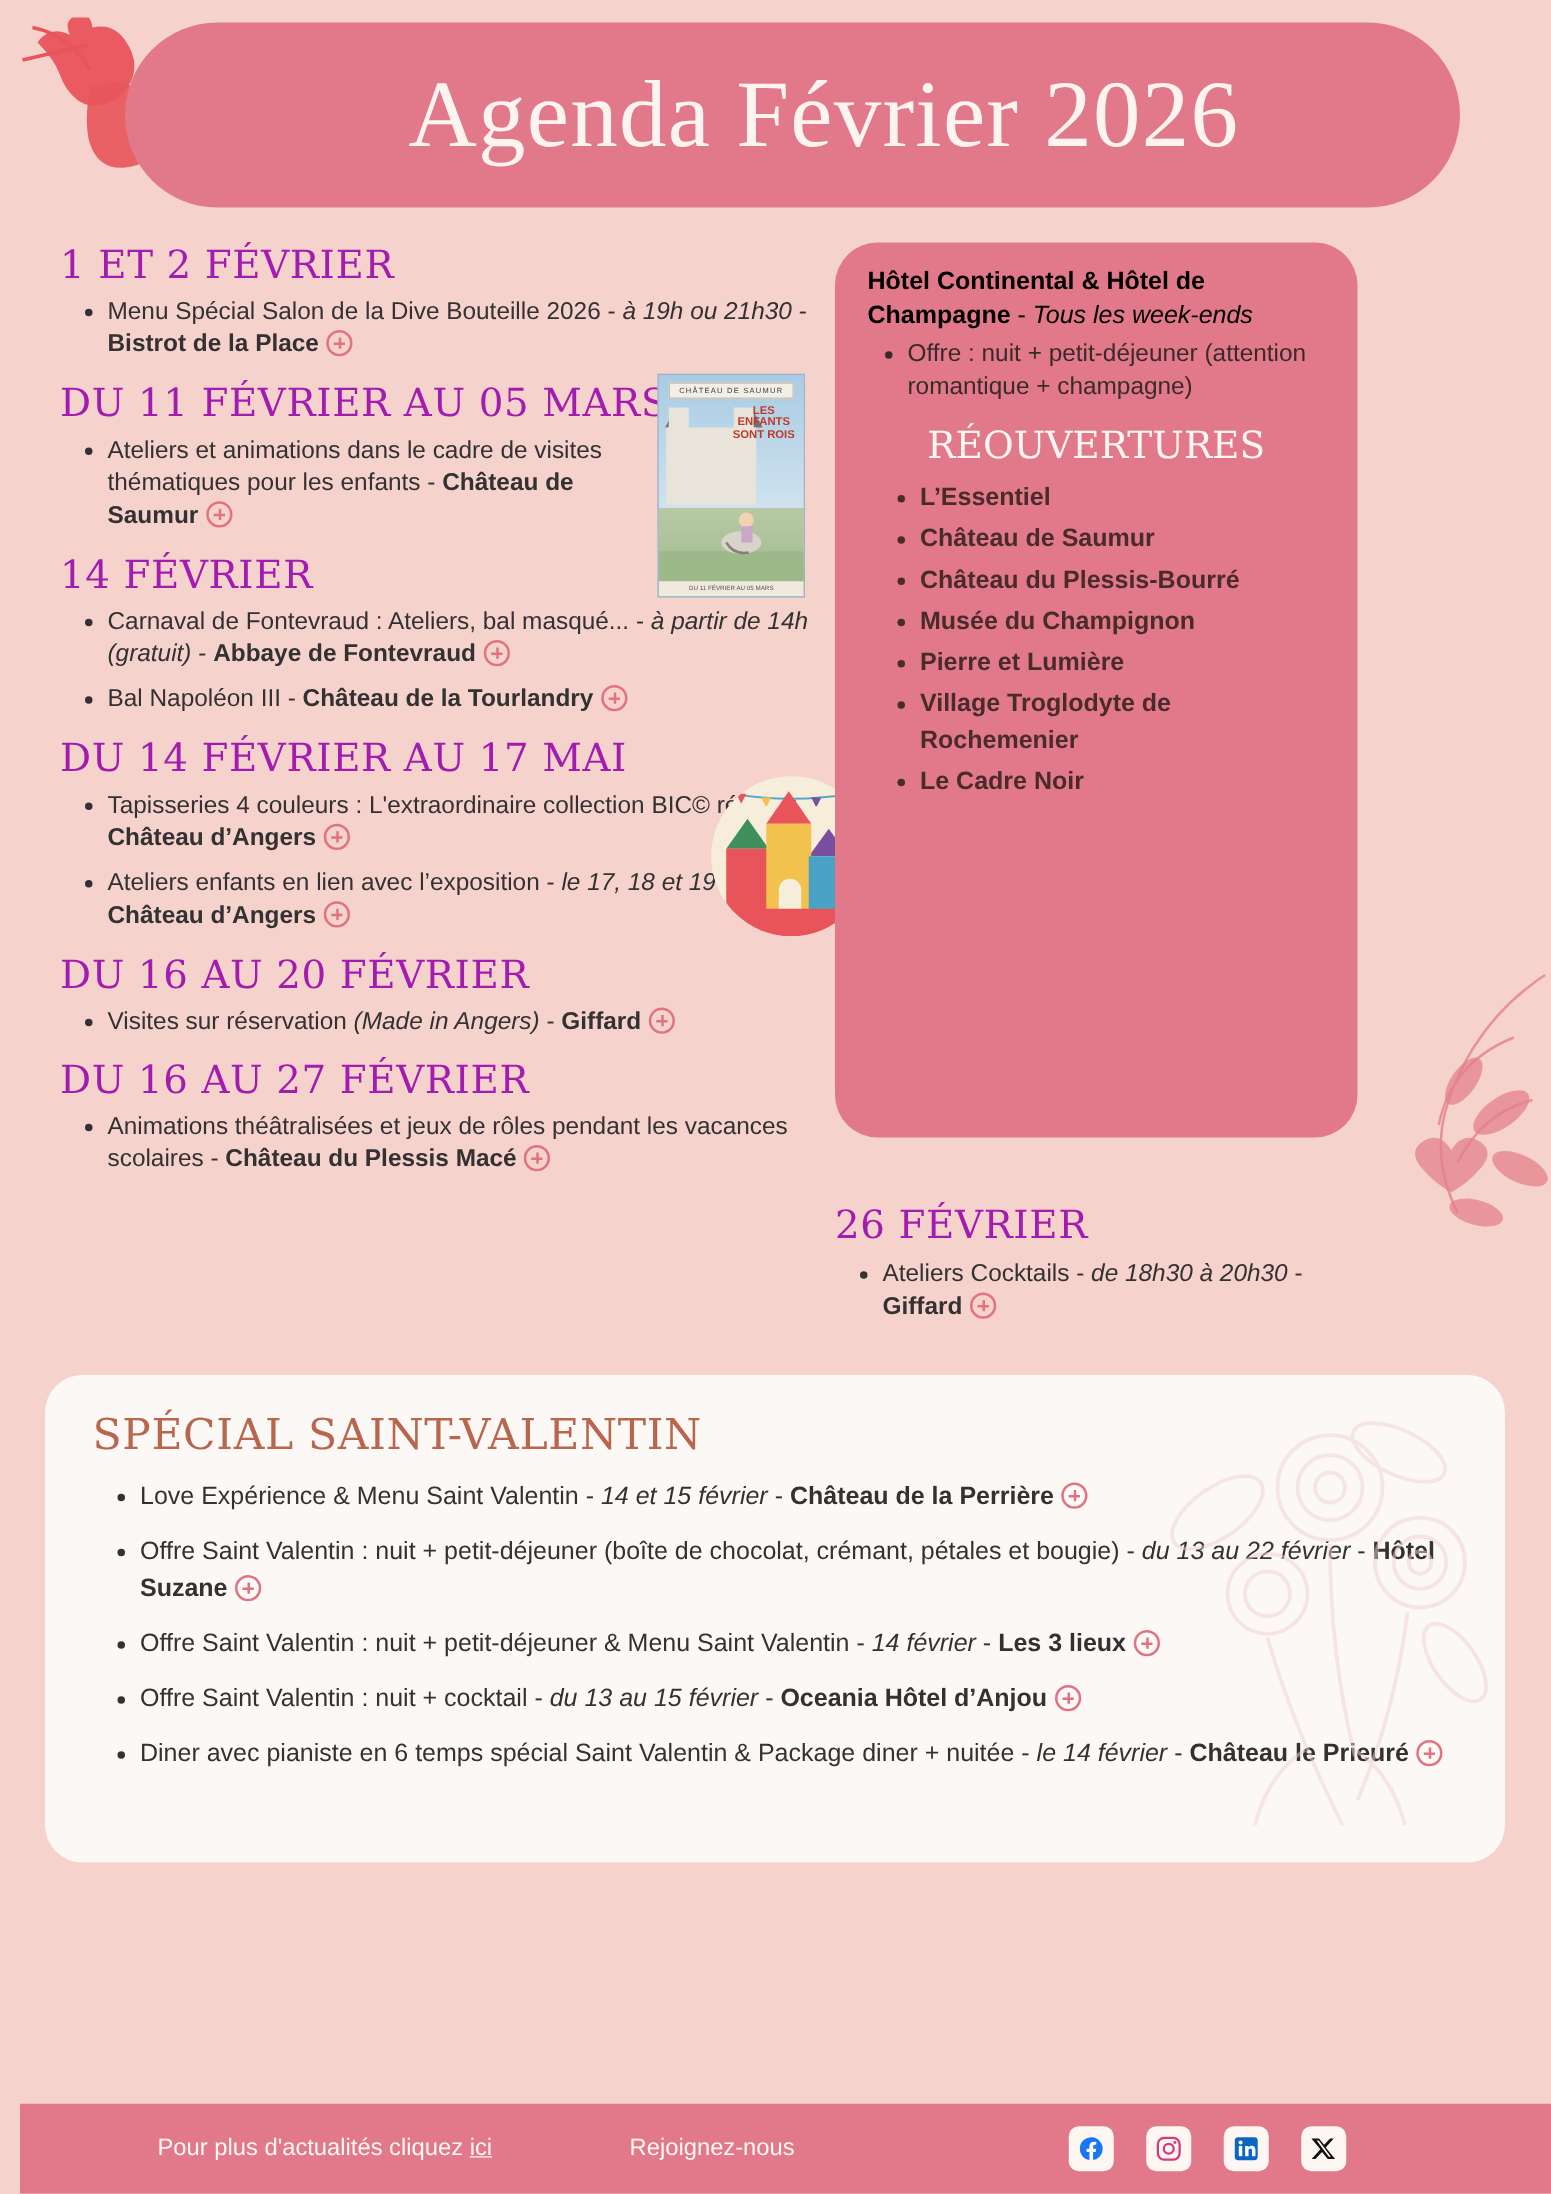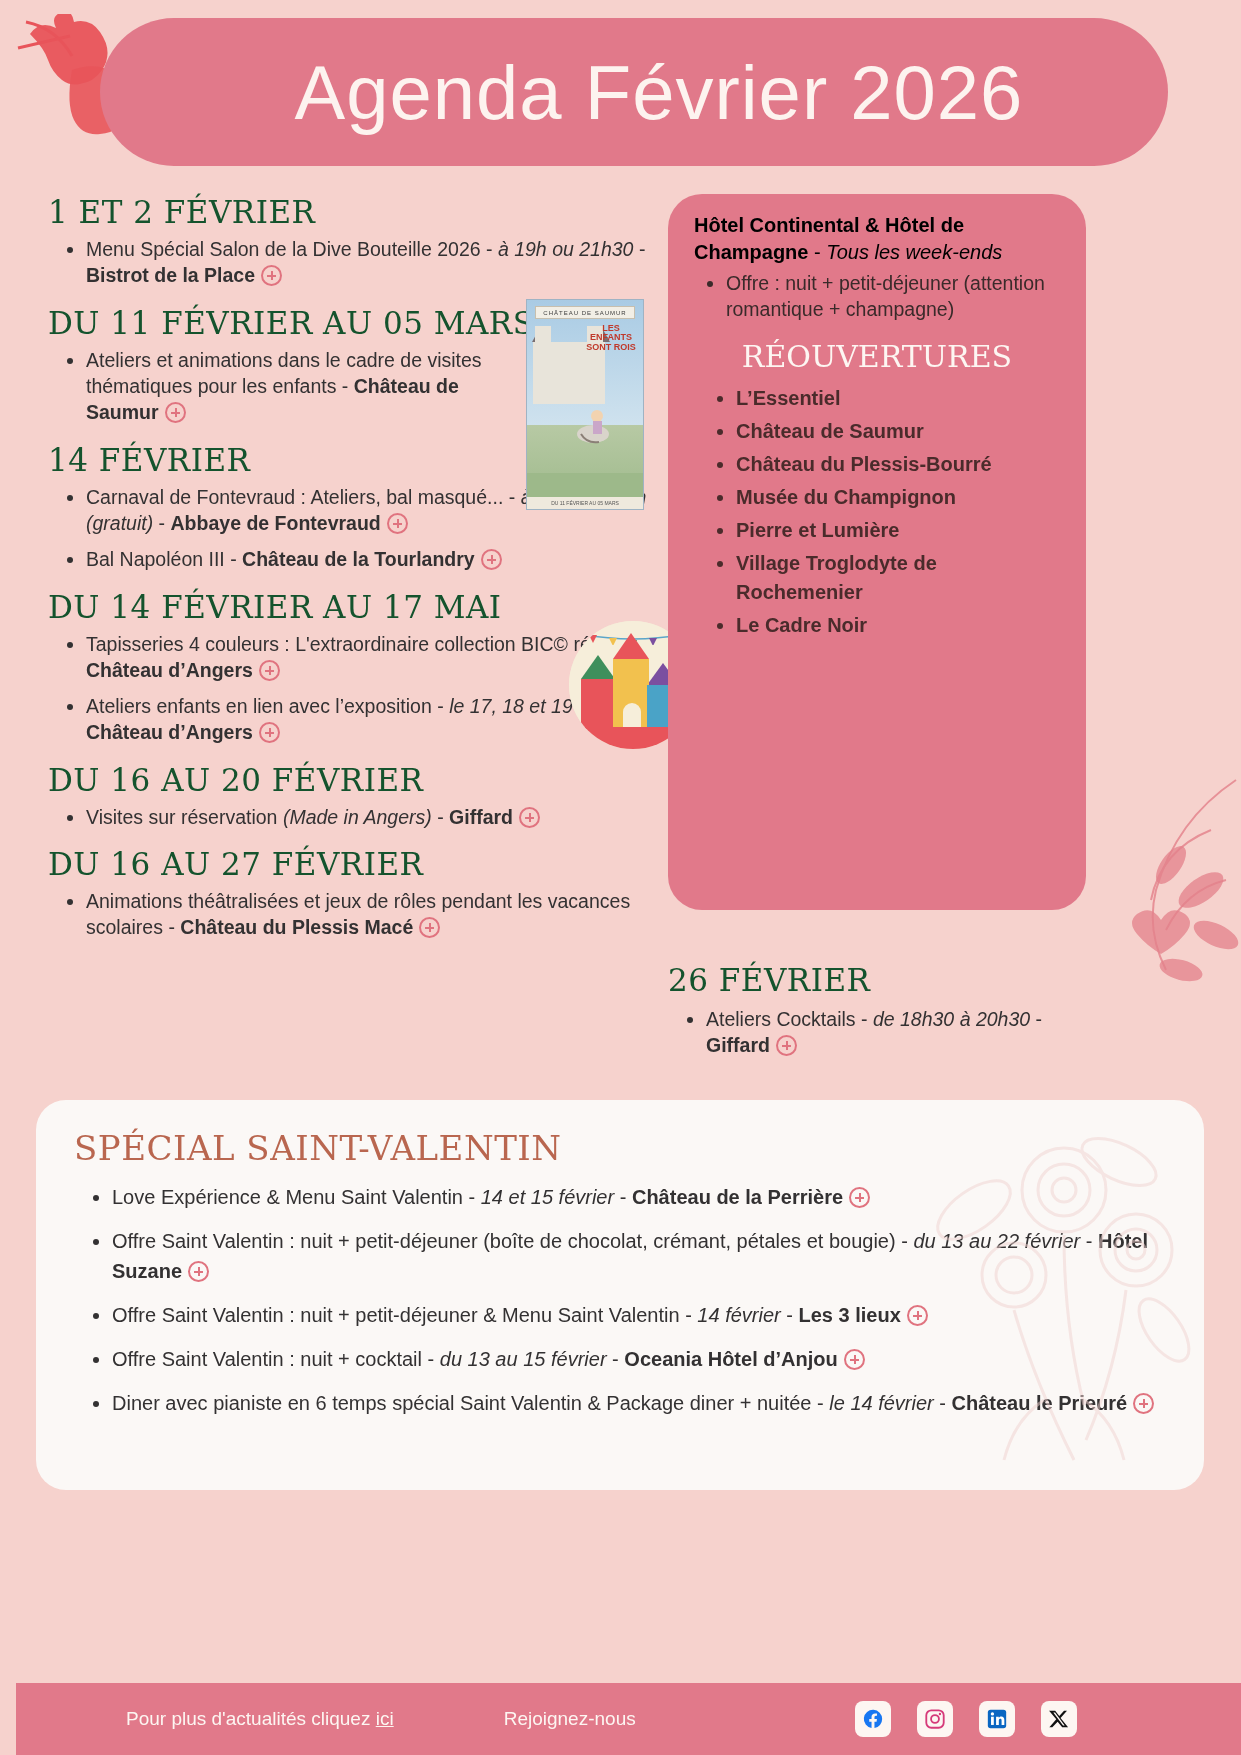--- a/index.html
+++ b/index.html
@@ -14,36 +14,36 @@
   .page { position: relative; width: 1241px; height: 1755px; }
 
   
   .header-band {
     position: absolute; left: 100px; top: 18px; width: 1068px; height: 148px;
     background: #e1798a;
     border-radius: 74px;
     display: flex; align-items: center; justify-content: center;
   }
   .header-title {
-    font-family: Liberation Sans, sans-serif;
+    font-family: Liberation Serif, serif;
     font-size: 76px;
     color: #fdf3ef;
     letter-spacing: 1px;
     font-weight: 400;
     margin-left: 50px;
   }
   .cupid {
     position: absolute; left: 10px; top: 14px; width: 150px; height: 140px;
   }
 
   
   .date-head {
     font-family: "DejaVu Serif", serif;
     font-size: 31px;
-    color: #14532d;
+    color: #a21caf;
     letter-spacing: 0.5px;
     margin: 0 0 6px 0;
     font-weight: 400;
   }
   ul.items { margin: 0 0 16px 0; padding-left: 38px; }
   ul.items li {
     font-size: 19.5px;
     color: #333132;
     line-height: 1.35;
     margin-bottom: 10px;
@@ -67,21 +67,21 @@
   .plus::after  { top: 4px; left: 8px; height: 9px; width: 2px; }
 
   
   .left-col {
     position: absolute; left: 48px; top: 182px; width: 640px;
   }
   .left-col .date-head { margin-top: 12px; }
 
   
   .poster {
-    position: absolute; left: 526px; top: 299px; width: 118px; height: 211px;
+    position: absolute; left: 526px; top: 299px; width: 118px; height: 179px;
     background: #b9cfe0;
     border: 1px solid #9fb3c4;
     overflow: hidden;
   }
   .poster .sky { position: absolute; inset: 0; background: linear-gradient(#a9cbe4, #cfe2ee 60%, #b7c9a4 60%, #9db98a); }
   .poster .castle {
     position: absolute; left: 6px; top: 42px; width: 72px; height: 62px;
     background: #e8e4da;
   }
   .poster .castle::before, .poster .castle::after {

